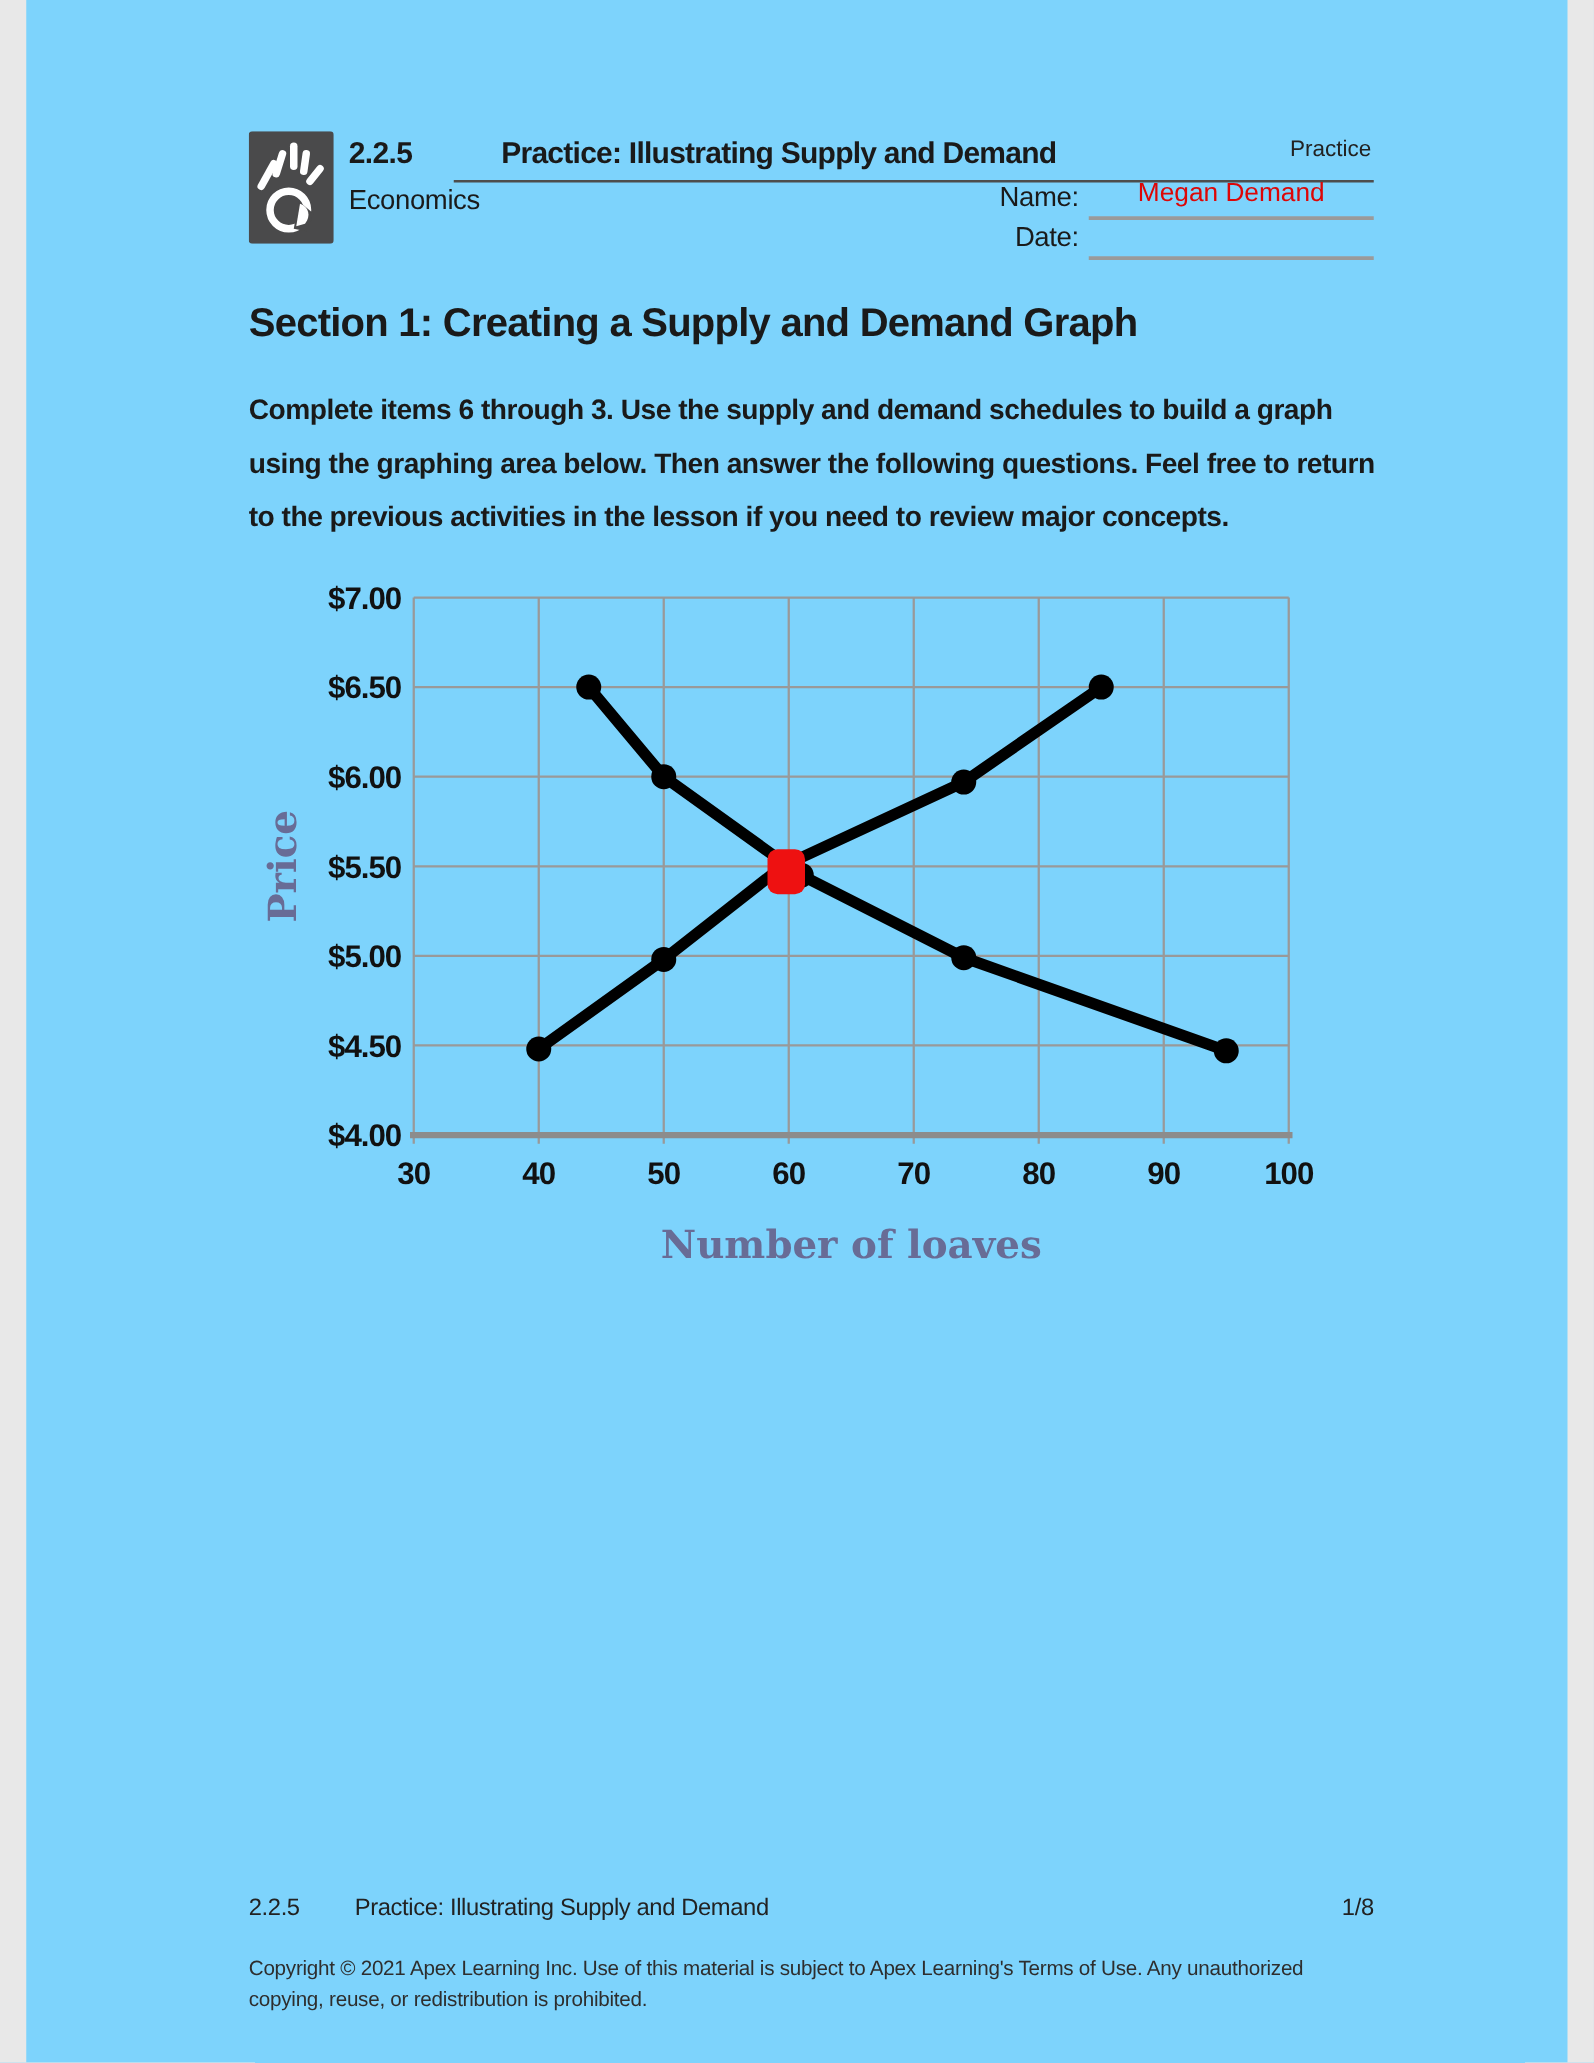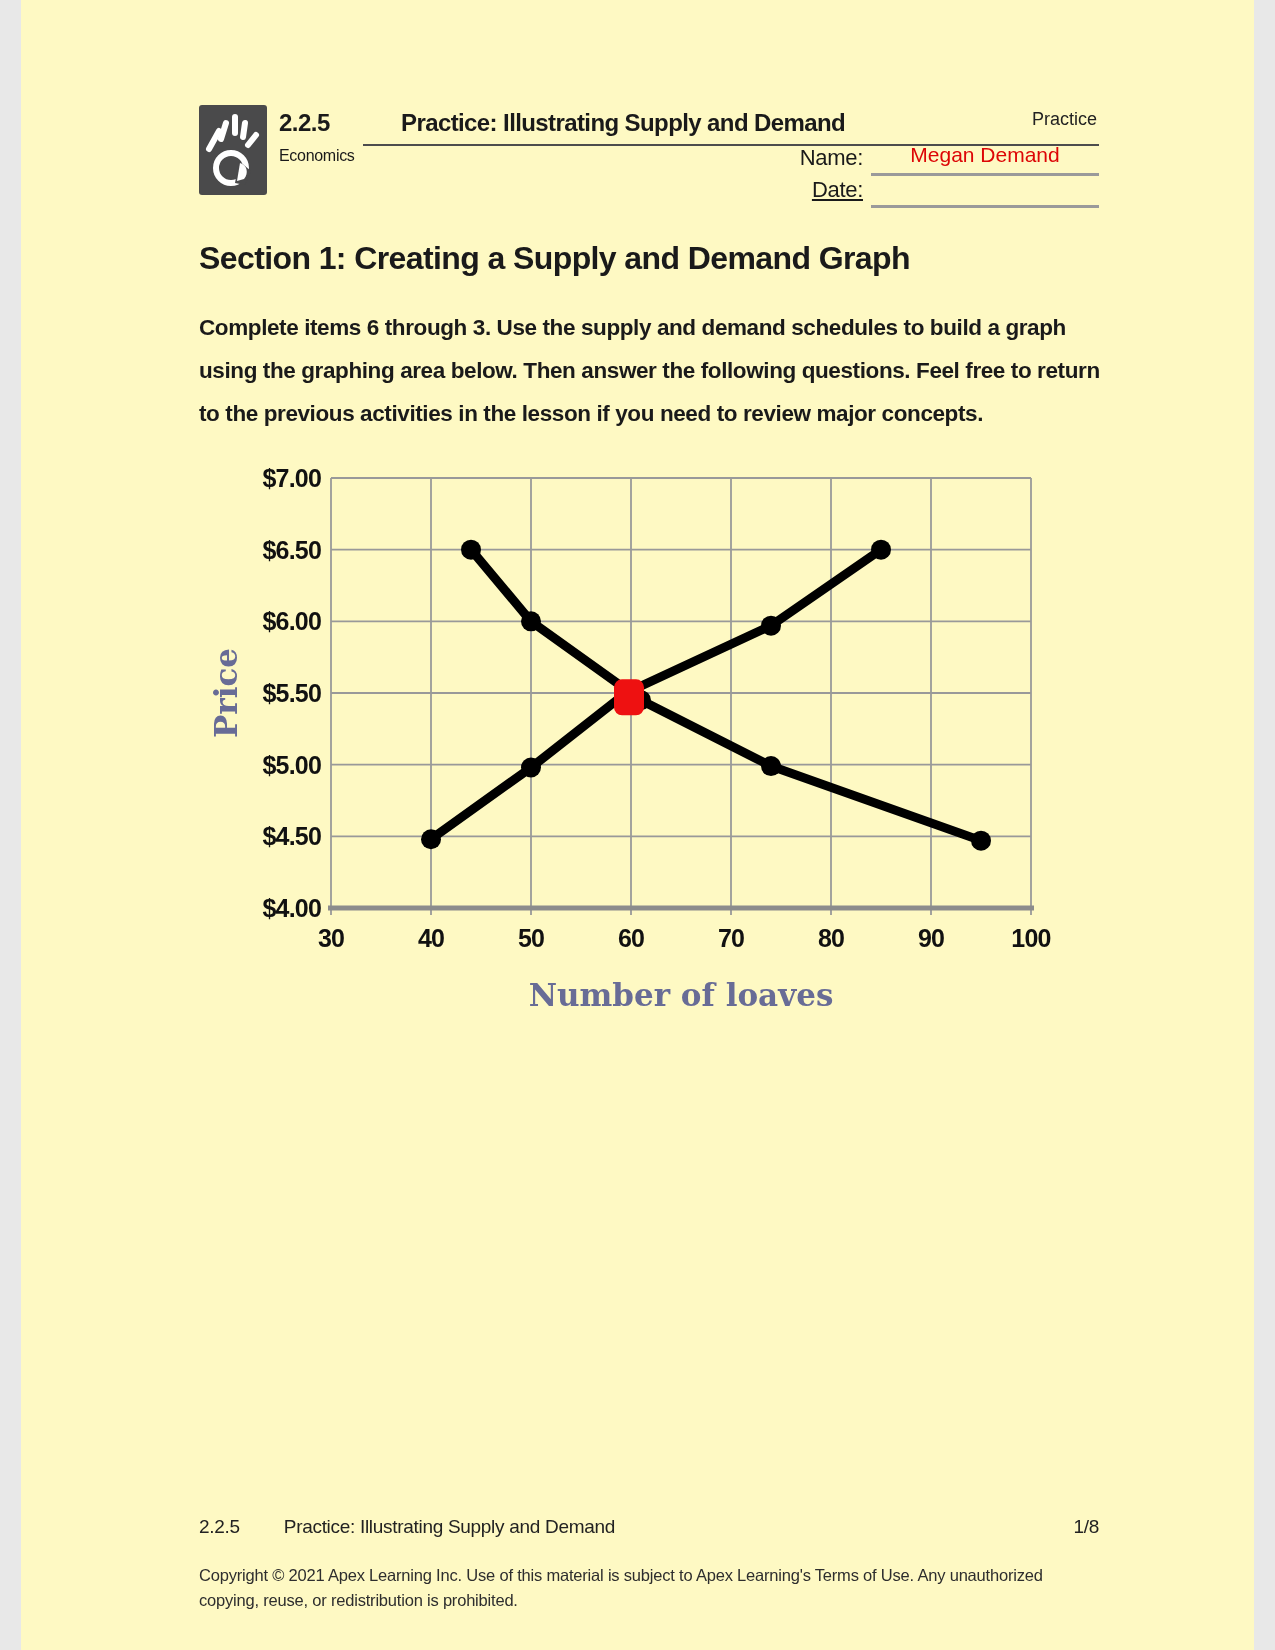--- a/index.html
+++ b/index.html
@@ -1,29 +1,29 @@
 <!DOCTYPE html>
 <html><head>
 <meta charset="utf-8">
 <style>
   html,body{margin:0;padding:0;background:#e8e8e8;}
-  .page{position:relative;width:1233px;height:1650px;background:#fef9c3;margin:0 auto;
+  .page{position:relative;width:1233px;height:1650px;background:#7dd3fc;margin:0 auto;
         font-family:"Liberation Sans",sans-serif;color:#1a1a1a;overflow:hidden;}
 
   
   .header{position:absolute;left:178px;top:103px;width:900px;height:112px;}
   .logo{position:absolute;left:0;top:2px;width:68px;height:90px;}
   .hdr-code{position:absolute;left:80px;top:6px;font-size:24px;font-weight:600;letter-spacing:-0.5px;}
   .hdr-title{position:absolute;left:202px;top:6px;font-size:24px;font-weight:700;letter-spacing:-0.6px;}
   .hdr-practice{position:absolute;right:2px;top:6px;font-size:18px;font-weight:400;color:#222;}
   .hdr-rule{position:absolute;left:164px;right:0;top:41px;border-top:2px solid #4d4d4d;}
-  .hdr-subject{position:absolute;left:80px;top:44px;font-size:16px;letter-spacing:-0.3px;}
+  .hdr-subject{position:absolute;left:80px;top:44px;font-size:22px;letter-spacing:-0.3px;}
   .field-row{position:absolute;right:0;display:flex;align-items:center;}
   .field-row.name{top:40px;}
-  .field-row.date{top:72px;text-decoration:underline;}
+  .field-row.date{top:72px;}
   .field-label{font-size:22px;letter-spacing:-0.3px;margin-right:8px;padding-bottom:4px;}
   .field-box{width:228px;border-bottom:3px solid #9a9a9a;text-align:center;font-size:21px;
              padding-bottom:4px;min-height:26px;}
   .field-box.red{color:#dd0606;}
 
   
   .section-heading{position:absolute;left:178px;top:240px;width:900px;font-size:32px;
                    font-weight:700;letter-spacing:-0.6px;}
   .section-intro{position:absolute;left:178px;top:306px;width:905px;font-size:22.5px;
                  font-weight:700;letter-spacing:-0.4px;line-height:43px;}

